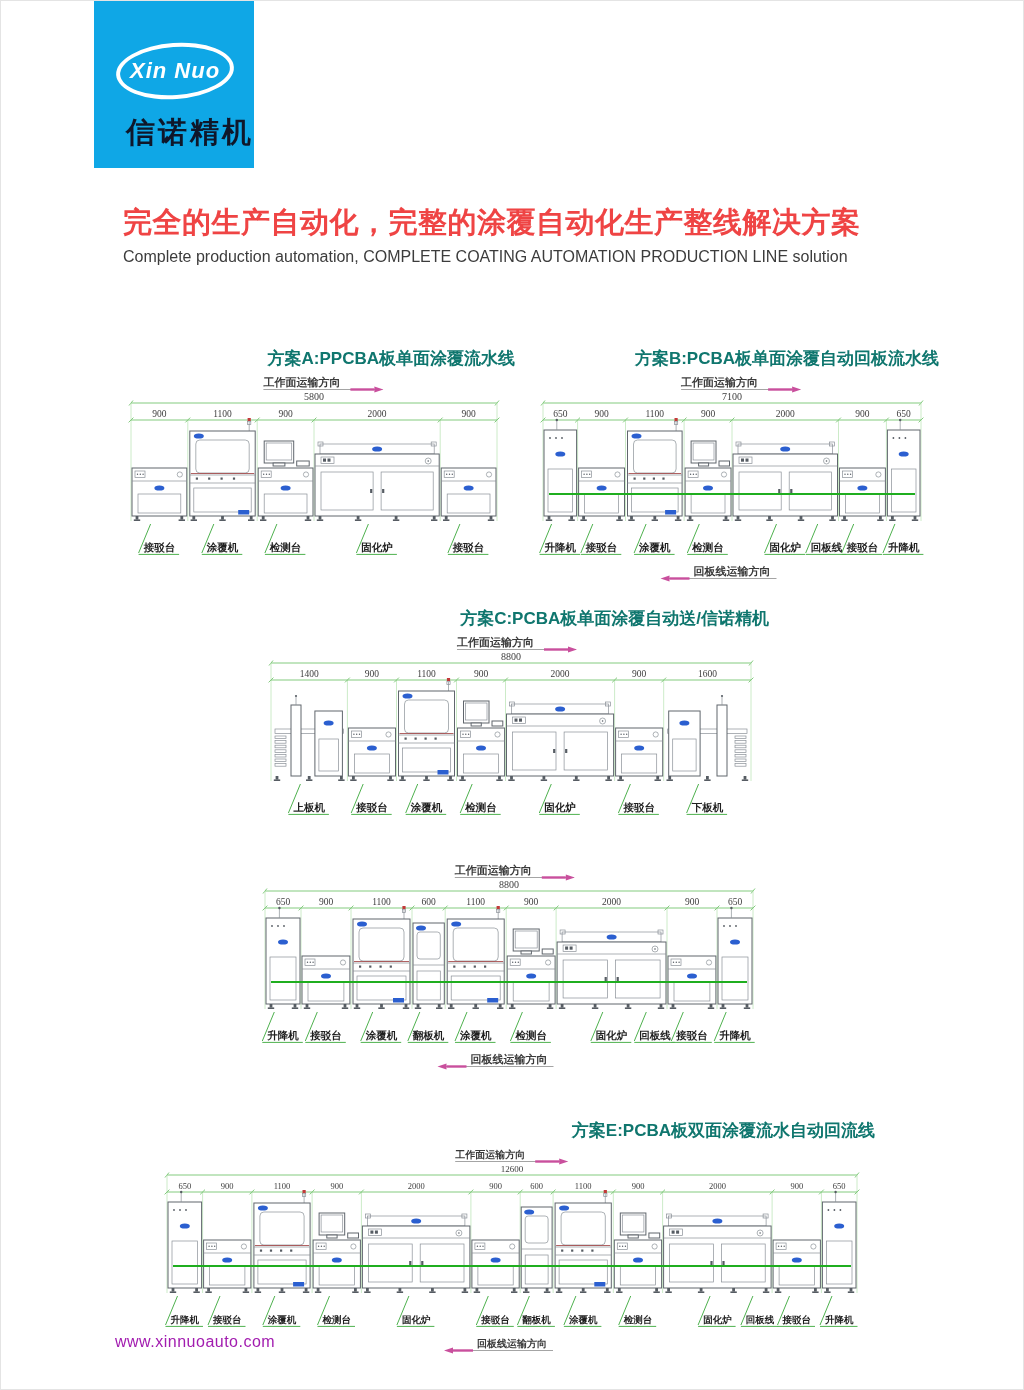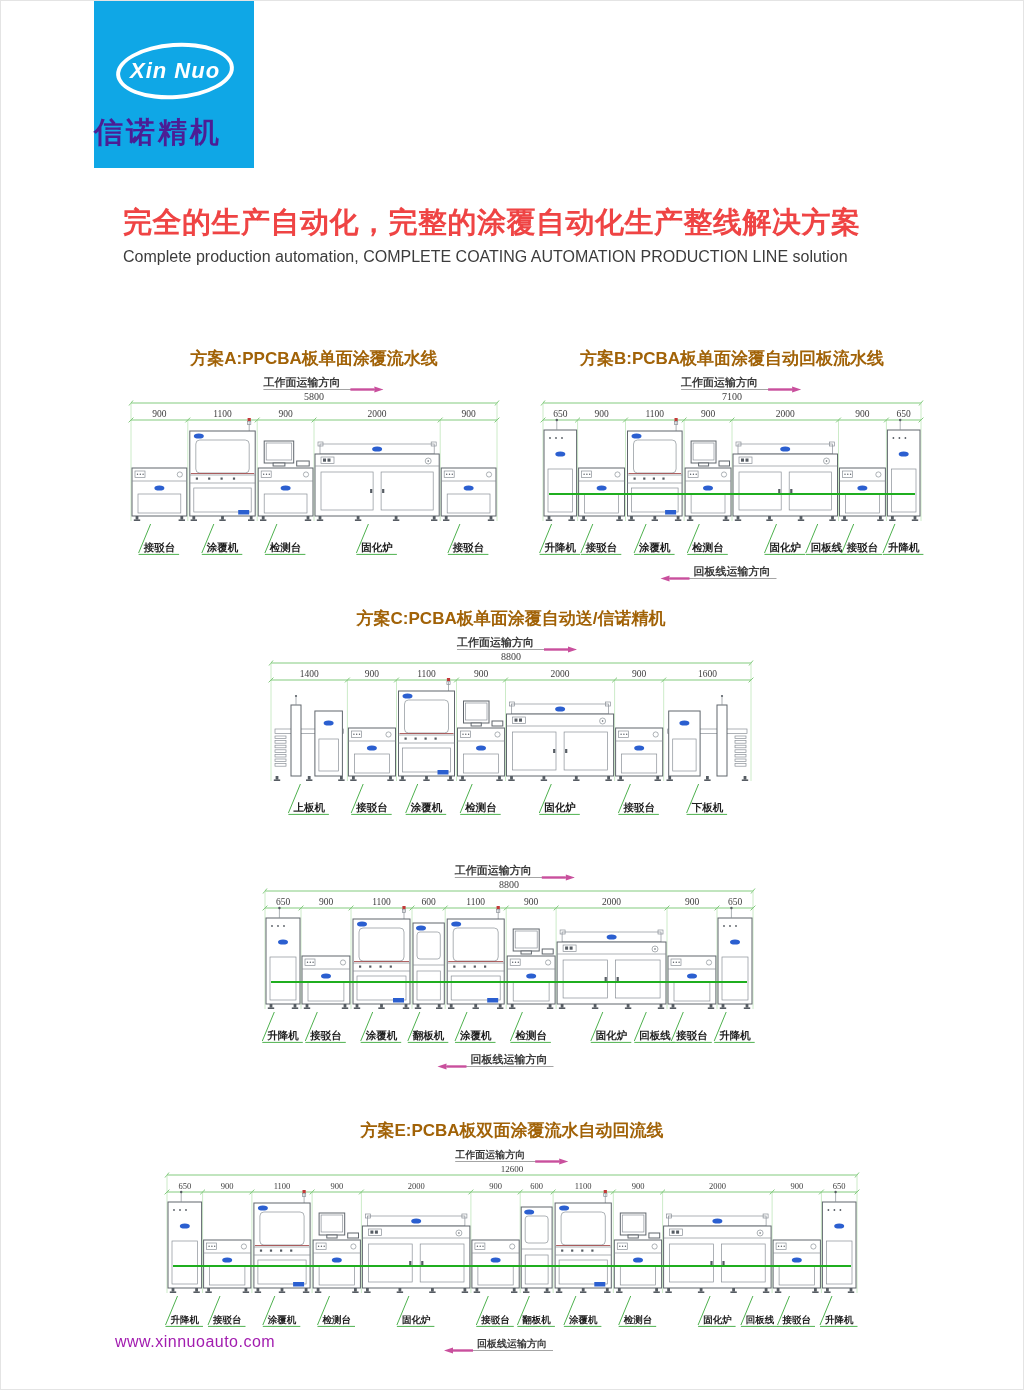--- a/index.html
+++ b/index.html
@@ -4,30 +4,30 @@
 <style>
   html,body{margin:0;padding:0;background:#ffffff;}
   .page{position:relative;width:1024px;height:1390px;background:#fff;
         border:1px solid #e4e4e4;box-sizing:border-box;overflow:hidden;
         font-family:"Liberation Sans",sans-serif;}
   
   .logo{position:absolute;left:93px;top:0;width:160px;height:167px;background:#0fa7e6;}
   .logo-oval{position:absolute;left:22px;top:42px;width:110px;height:48px;border:4px solid #fff;
              border-radius:50%;display:flex;align-items:center;justify-content:center;transform:rotate(-4deg);}
   .logo-en{color:#fff;font-style:italic;font-weight:bold;font-size:22px;letter-spacing:1px;transform:rotate(4deg);}
-  .logo-cn{position:absolute;left:0;top:112px;width:100%;text-align:left;color:#4c1d95;
+  .logo-cn{position:absolute;left:0;top:112px;width:100%;text-align:right;color:#0f172a;
            font-weight:bold;font-size:29px;letter-spacing:3px;}
   
   .title{position:absolute;left:122px;top:202px;width:830px;margin:0;color:#ef4444;
          font-size:29px;font-weight:bold;letter-spacing:0.5px;}
   .subtitle{position:absolute;left:122px;top:246px;width:820px;margin:0;color:#3c3c3c;
             font-size:16px;line-height:1.3;font-weight:400;}
   
   .plan{position:absolute;}
-  .plan h2{margin:0 0 3px 0;font-size:17px;font-weight:bold;color:#a16207;text-align:center;
+  .plan h2{margin:0 0 3px 0;font-size:17px;font-weight:bold;color:#0f766e;text-align:right;
            font-family:"Liberation Sans",sans-serif;}
   .plan svg{display:block;}
   
   .mo{fill:#fff;stroke:#60666d;stroke-width:1;}
   .mi{fill:none;stroke:#8a9097;stroke-width:.7;}
   .mf{fill:#565c63;stroke:none;}
   .ov{fill:#2b5fd0;stroke:none;}
   .redf{fill:#c23a3a;stroke:none;}
   .redl{stroke:#9d3b3b;stroke-width:.8;}
   .dim{stroke:#83cb7e;stroke-width:1;fill:none;}

